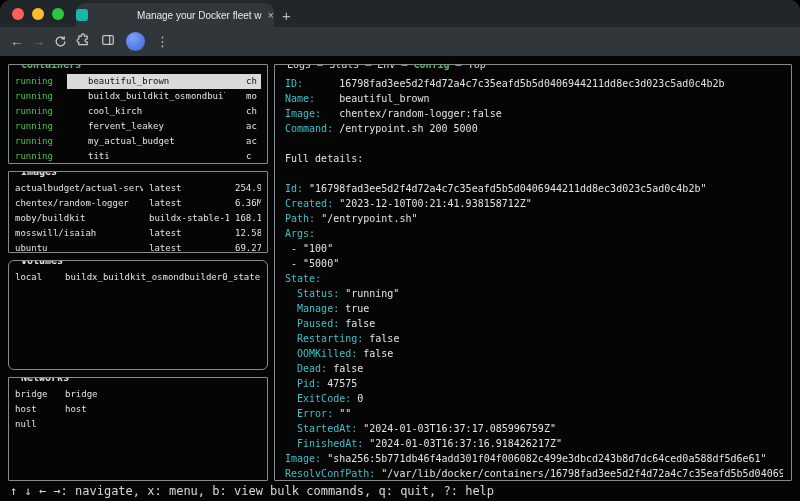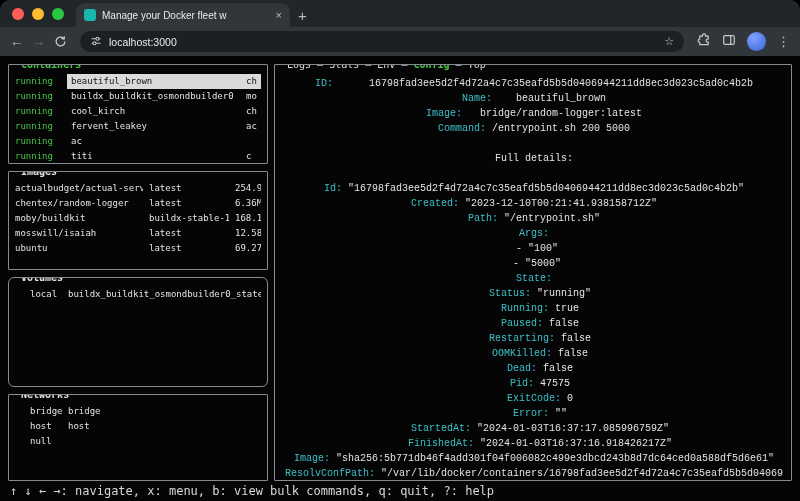--- a/index.html
+++ b/index.html
@@ -8,21 +8,21 @@
   .window{width:800px;height:501px;border-radius:10px 10px 0 0;overflow:hidden;
           display:flex;flex-direction:column;background:#050505;}
 
   
   .chrome{flex:none;}
   .tabstrip{height:27px;background:#21262b;display:flex;align-items:flex-end;}
   .traffic{display:flex;align-items:center;gap:8px;padding:0 12px;height:27px;}
   .tl{width:12px;height:12px;border-radius:50%;display:inline-block;}
   .tl.red{background:#ff5f57;} .tl.yellow{background:#febc2e;} .tl.green{background:#28c840;}
   .tab{height:24px;width:198px;background:#31363b;border-radius:9px 9px 0 0;
-       display:flex;align-items:center;gap:6px;padding:0 8px;min-width:0;}
+       display:flex;align-items:center;gap:6px;padding:0 0;min-width:0;text-align:right;}
   .favicon{width:12px;height:12px;border-radius:3px;background:#17b8ae;flex:none;}
   .tab-title{font-size:10px;color:#e8eaec;white-space:nowrap;overflow:hidden;
              text-overflow:ellipsis;flex:1;}
   .tab-close{color:#b6babe;font-size:11px;flex:none;cursor:default;}
   .newtab{color:#b6babe;font-size:15px;margin:0 0 3px 8px;}
   .toolbar{height:29px;background:#31363b;display:flex;align-items:center;
            padding:0 10px;gap:9px;}
   .navbtn{color:#c6c8ca;font-size:13px;line-height:1;}
   .navbtn.dim{color:#70767c;}
   .navbtn svg{display:block;}
@@ -40,49 +40,49 @@
        padding:8px 8px 0 8px;min-height:0;
        font-family:"DejaVu Sans Mono", monospace;}
   .main{flex:1;display:flex;gap:6px;min-height:0;}
   .left{width:260px;flex:none;display:flex;flex-direction:column;gap:7px;}
   .panel{position:relative;border:1px solid #868b93;border-radius:1px;
          padding:9px 6px 0 6px;overflow:hidden;box-sizing:border-box;}
   .ptitle{position:absolute;top:-8px;left:8px;background:#050505;padding:0 4px;
           font-size:10px;font-weight:bold;color:#e0e2e0;line-height:16px;white-space:nowrap;}
   .ptitle.green{color:#45c545;}
   .panel.containers{height:100px;}
-  .panel.images{height:99px;}
+  .panel.images{height:82px;}
   .panel.volumes{height:110px;border-radius:6px;}
   .panel.networks{flex:1;}
   .rowset{font-size:9px;line-height:15px;color:#e4e4e4;}
 
-  .crow{display:flex;gap:4px;height:15px;white-space:pre;overflow:hidden;}
+  .crow{display:flex;gap:21px;height:15px;white-space:pre;overflow:hidden;justify-content:center;}
   .c-state{width:52px;flex:none;color:#45c545;background:#050505;position:relative;z-index:1;}
   .c-name{flex:1;overflow:hidden;}
   .c-extra{width:15px;flex:none;overflow:hidden;}
   .crow.selected{background:#d9dad9;color:#101010;}
 
   .irow{display:flex;gap:6px;height:15px;white-space:pre;overflow:hidden;}
   .i-name{width:128px;flex:none;overflow:hidden;}
   .i-tag{width:80px;flex:none;overflow:hidden;}
   .i-size{flex:1;overflow:hidden;}
 
-  .vrow,.nrow{display:flex;height:15px;white-space:pre;overflow:hidden;margin-left:15px;}
+  .vrow,.nrow{display:flex;gap:12px;height:15px;white-space:pre;overflow:hidden;}
   .v-driver,.n-name{width:38px;flex:none;}
   .v-name,.n-driver{flex:1;overflow:hidden;}
 
-  .panel.inspector{flex:1;padding:11px 8px 0 10px;text-align:center;}
+  .panel.inspector{flex:1;padding:11px 8px 0 10px;}
   .rtabs{position:absolute;top:-8px;left:8px;background:#050505;padding:0 4px;
          font-size:10px;line-height:16px;white-space:nowrap;}
   .rtab{color:#dcdede;}
   .rtab.active{color:#45c545;font-weight:bold;}
   .rtab:not(:first-child)::before{content:" — ";color:#b9bdb9;font-weight:normal;}
 
   .dlines{font-size:10px;color:#e4e4e4;}
-  .dline{height:15px;line-height:15px;white-space:pre;overflow:hidden;font-family:Liberation Mono, monospace;}
+  .dline{height:15px;line-height:15px;white-space:pre;overflow:hidden;}
   .dkey{color:#3cc0c9;}
   .dval{color:#e4e4e4;}
 
   .statusbar{flex:none;height:20px;line-height:20px;font-size:12px;color:#d8d8d8;
              padding-left:2px;white-space:pre;overflow:hidden;}
 </style>
 </head>
 <body>
 
 <div class="window">
@@ -103,34 +103,20 @@
     </div>
     <div class="toolbar">
       <span class="navbtn">←</span>
       <span class="navbtn dim">→</span>
       <span class="navbtn">
         <svg width="13" height="13" viewBox="0 0 16 16">
           <path d="M13.4 8a5.4 5.4 0 1 1-1.7-3.9" fill="none" stroke="#c6c8ca" stroke-width="1.6"></path>
           <path d="M12.6 1.4v3.2H9.4" fill="none" stroke="#c6c8ca" stroke-width="1.6"></path>
         </svg>
       </span>
-      <div class="urlbar">
-        <span>
-          <svg width="12" height="12" viewBox="0 0 16 16">
-            <g stroke="#c6c8ca" stroke-width="1.4" fill="#1b2025">
-              <line x1="2" y1="5" x2="14" y2="5"></line>
-                <circle cx="10" cy="5" r="2"></circle>
-              <line x1="2" y1="11" x2="14" y2="11"></line>
-                <circle cx="6" cy="11" r="2"></circle>
-            </g>
-          </svg>
-        </span>
-        <span class="url">localhost:3000</span>
-        <span class="star">☆</span>
-      </div>
       <div class="rtools">
         <span>
           <svg width="14" height="14" viewBox="0 0 16 16">
             <path fill="none" stroke="#c6c8ca" stroke-width="1.4" d="M6.2 3.6H3.2v3.2a1.9 1.9 0 1 0 0 3.8v2.8h9.6v-2.9a1.9 1.9 0 1 1 0-3.7V3.6H9.8a1.9 1.9 0 1 0-3.6 0z"></path>
           </svg>
         </span>
         <span>
           <svg width="14" height="14" viewBox="0 0 16 16">
             <rect x="2" y="3" width="12" height="10" rx="1.5" fill="none" stroke="#c6c8ca" stroke-width="1.4"></rect>
             <line x1="10" y1="3" x2="10" y2="13" stroke="#c6c8ca" stroke-width="1.4"></line>
@@ -151,21 +137,21 @@
           <div class="rowset">
 
               <div class="crow selected"><span class="c-state">running</span><span class="c-name">beautiful_brown</span><span class="c-extra">ch</span></div>
 
               <div class="crow"><span class="c-state">running</span><span class="c-name">buildx_buildkit_osmondbuilder0</span><span class="c-extra">mo</span></div>
 
               <div class="crow"><span class="c-state">running</span><span class="c-name">cool_kirch</span><span class="c-extra">ch</span></div>
 
               <div class="crow"><span class="c-state">running</span><span class="c-name">fervent_leakey</span><span class="c-extra">ac</span></div>
 
-              <div class="crow"><span class="c-state">running</span><span class="c-extra">ac</span></div>
+              <div class="crow"><span class="c-state">running</span><span class="c-name">my_actual_budget</span><span class="c-extra">ac</span></div>
 
               <div class="crow"><span class="c-state">running</span><span class="c-name">titi</span><span class="c-extra">c</span></div>
             </div>
         </div>
 
         <div class="panel images">
           <span class="ptitle">Images</span>
           <div class="rowset">
 
               <div class="irow"><span class="i-name">actualbudget/actual-server</span><span class="i-tag">latest</span><span class="i-size">254.9MB</span></div>
@@ -205,21 +191,21 @@
       <div class="panel inspector">
         <div class="rtabs">
           
         <span class="rtab">Logs</span><span class="rtab">Stats</span><span class="rtab">Env</span><span class="rtab active">Config</span><span class="rtab">Top</span></div>
         <div class="dlines">
 
             <div class="dline"><span class="dkey">ID:</span><span class="dval">      16798fad3ee5d2f4d72a4c7c35eafd5b5d0406944211dd8ec3d023c5ad0c4b2b</span></div>
 
             <div class="dline"><span class="dkey">Name:</span><span class="dval">    beautiful_brown</span></div>
 
-            <div class="dline"><span class="dkey">Image:</span><span class="dval">   bridge/random-logger:latest</span></div>
+            <div class="dline"><span class="dkey">Image:</span><span class="dval">   chentex/random-logger:false</span></div>
 
             <div class="dline"><span class="dkey">Command:</span><span class="dval"> /entrypoint.sh 200 5000</span></div>
 
             <div class="dline"><span class="dkey"></span><span class="dval"></span></div>
 
             <div class="dline"><span class="dkey"></span><span class="dval">Full details:</span></div>
 
             <div class="dline"><span class="dkey"></span><span class="dval"></span></div>
 
             <div class="dline"><span class="dkey">Id:</span><span class="dval"> "16798fad3ee5d2f4d72a4c7c35eafd5b5d0406944211dd8ec3d023c5ad0c4b2b"</span></div>
@@ -231,21 +217,21 @@
             <div class="dline"><span class="dkey">Args:</span><span class="dval"></span></div>
 
             <div class="dline"><span class="dkey"></span><span class="dval"> - "100"</span></div>
 
             <div class="dline"><span class="dkey"></span><span class="dval"> - "5000"</span></div>
 
             <div class="dline"><span class="dkey">State:</span><span class="dval"></span></div>
 
             <div class="dline"><span class="dkey">  Status:</span><span class="dval"> "running"</span></div>
 
-            <div class="dline"><span class="dkey">  Running:</span><span class="dval"> true</span></div>
+            <div class="dline"><span class="dkey">  Manage:</span><span class="dval"> true</span></div>
 
             <div class="dline"><span class="dkey">  Paused:</span><span class="dval"> false</span></div>
 
             <div class="dline"><span class="dkey">  Restarting:</span><span class="dval"> false</span></div>
 
             <div class="dline"><span class="dkey">  OOMKilled:</span><span class="dval"> false</span></div>
 
             <div class="dline"><span class="dkey">  Dead:</span><span class="dval"> false</span></div>
 
             <div class="dline"><span class="dkey">  Pid:</span><span class="dval"> 47575</span></div>

